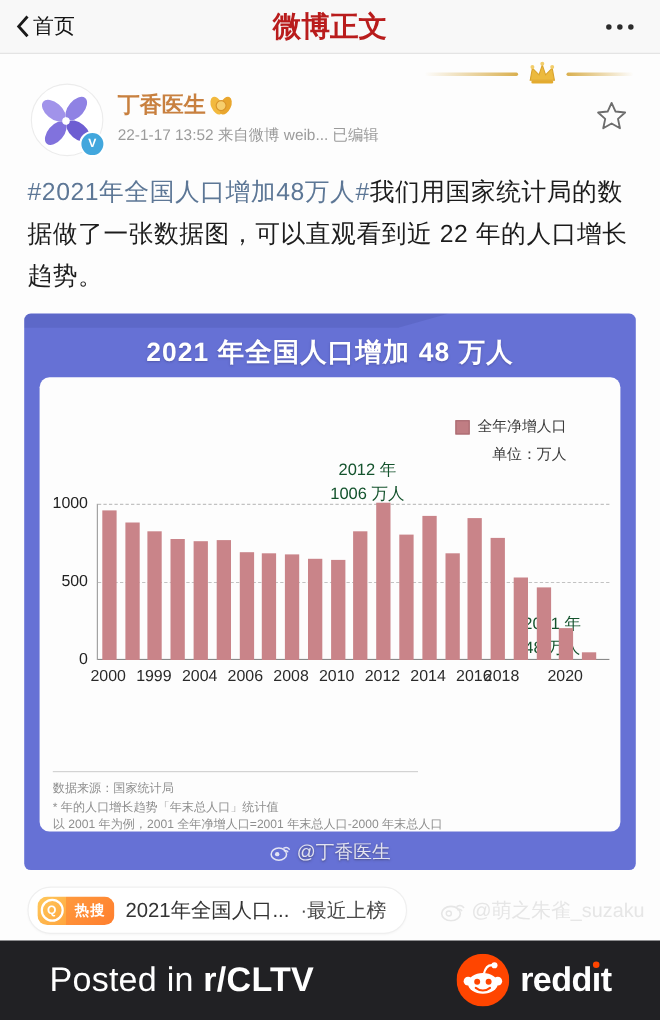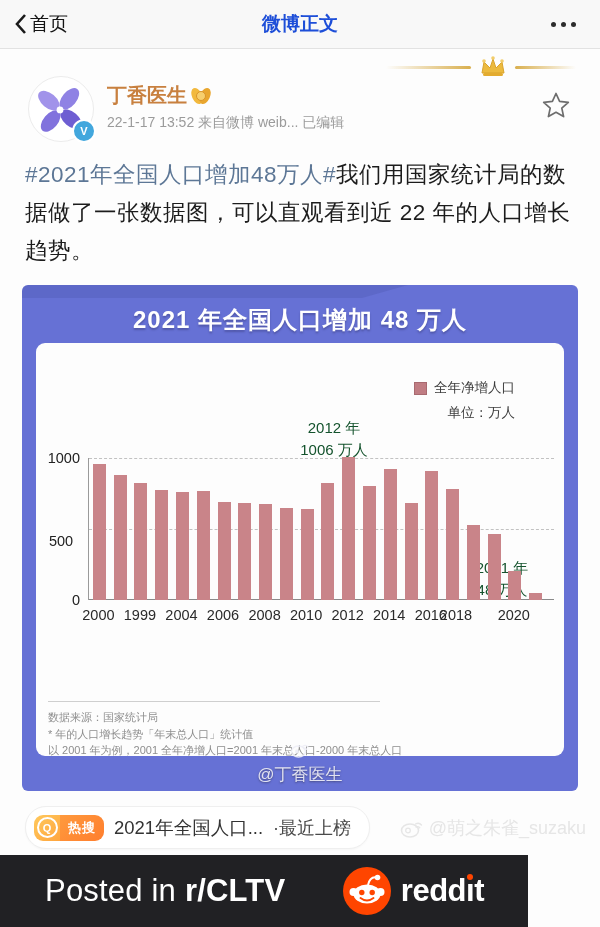--- a/index.html
+++ b/index.html
@@ -2,21 +2,21 @@
 <html><head>
 <meta charset="utf-8">
 <style>
   html,body{margin:0;padding:0;}
   body{width:600px;height:927px;overflow:hidden;background:#fff;font-family:"Liberation Sans",sans-serif;}
   .stage{position:relative;width:600px;height:927px;background:#fdfdfd;}
 
   
   .navbar{position:absolute;top:0;left:0;right:0;height:48px;background:#f8f8f8;border-bottom:1px solid #e2e2e2;display:flex;align-items:center;justify-content:center;z-index:5;}
   .nav-back{position:absolute;left:14px;display:flex;align-items:center;gap:3px;font-size:19px;color:#141414;cursor:pointer;}
-  .nav-title{font-size:19px;font-weight:bold;color:#1d4ed8;}
+  .nav-title{font-size:26px;font-weight:bold;color:#b91c1c;}
   .nav-dots{position:absolute;right:22px;display:flex;gap:5px;cursor:pointer;padding:8px 2px;}
   .nav-dots i{width:5px;height:5px;border-radius:50%;background:#2c2c2c;display:block;}
 
   
   .crown-decor{position:absolute;top:55px;right:24px;width:190px;display:flex;align-items:center;gap:7px;z-index:1;}
   .gold-line{height:3px;border-radius:2px;}
   .gold-line.l{flex:1.4;background:linear-gradient(90deg,rgba(224,184,92,0),#d9af4e);}
   .gold-line.r{flex:1;background:linear-gradient(90deg,#d9af4e,rgba(224,184,92,0));}
 
   
@@ -46,42 +46,42 @@
   .anno-2021{left:420px;top:214px;width:92px;}
 
   .plot{position:absolute;left:52px;top:115px;width:457px;height:142px;border-left:1px solid #9a9a9a;overflow:visible;}
   .grid{position:absolute;left:0;right:-8px;height:0;border-top:1px dashed #c2c2c2;}
   .grid.g1000{top:0;}
   .grid.g500{top:71px;}
   .baseline{position:absolute;left:0;right:-8px;bottom:0;border-bottom:1.5px solid #8a8a8a;}
   .bar{position:absolute;bottom:0;width:13px;background:#c98489;}
   .ylab{position:absolute;width:38px;text-align:right;font-size:14.5px;color:#222;}
   .ylab.y1000{left:6px;top:107px;}
-  .ylab.y500{left:6px;top:190px;text-align:center;}
+  .ylab.y500{left:6px;top:178px;}
   .ylab.y0{left:6px;top:249px;}
   .xlab{position:absolute;top:264px;width:50px;text-align:center;font-size:14.5px;color:#2a2a2a;}
 
   .chart-divider{position:absolute;left:12px;top:358px;width:332px;border-top:1px solid #cfcfcf;}
   .footnotes{position:absolute;left:12px;top:366px;font-size:11px;line-height:16.5px;color:#8e8e8e;}
 
-  .chart-wm{position:absolute;left:0;right:0;bottom:5px;text-align:left;font-size:17px;color:rgba(238,238,246,.92);text-shadow:0 1px 2px rgba(50,50,80,.65);display:flex;align-items:center;justify-content:center;gap:5px;flex-direction:column;}
+  .chart-wm{position:absolute;left:0;right:0;bottom:5px;text-align:left;font-size:17px;color:rgba(238,238,246,.92);text-shadow:0 1px 2px rgba(50,50,80,.65);display:flex;align-items:center;justify-content:center;gap:5px;}
 
   
   .pill{position:absolute;left:25px;top:806px;height:41px;border-radius:21px;border:1.5px solid #efefef;background:#fff;display:inline-flex;align-items:center;gap:10px;padding:0 18px 0 8px;cursor:pointer;box-shadow:0 1px 2px rgba(0,0,0,.03);}
   .hot-badge{display:flex;align-items:center;border-radius:9px;overflow:hidden;height:26px;}
   .hot-q{width:26px;height:26px;background:linear-gradient(135deg,#ffc95c,#ffa53e);display:flex;align-items:center;justify-content:center;}
   .hot-q b{width:17px;height:17px;border:2px solid #fff;border-radius:50%;color:#fff;font-size:11px;display:flex;align-items:center;justify-content:center;}
   .hot-label{background:linear-gradient(135deg,#ff9a3d,#ff7e2e);color:#fff;font-size:13px;font-weight:bold;height:26px;display:flex;align-items:center;padding:0 8px;letter-spacing:1px;}
   .pill-text{font-size:18.5px;color:#333;}
   .pill-suffix{font-size:18px;color:#4a4a4a;}
 
   .user-wm{position:absolute;right:14px;top:816px;display:flex;align-items:center;gap:5px;font-size:18px;color:#e6e6e6;}
 
   
-  .footer{position:absolute;left:0;top:855px;width:528px;height:72px;background:#212124;display:flex;align-items:center;}
+  .footer{position:absolute;left:0;top:855px;width:600px;height:72px;background:#212124;display:flex;align-items:center;}
   .posted{margin-left:45px;font-size:31px;color:#fff;letter-spacing:.2px;}
   .posted b{font-weight:bold;}
   .reddit-group{position:absolute;right:44px;display:flex;align-items:center;gap:10px;}
   .rword{font-size:31px;font-weight:bold;color:#fff;letter-spacing:-0.5px;display:flex;}
   .rword .idot{position:relative;}
   .rword .idot::after{content:"";position:absolute;left:1px;top:1px;width:6px;height:6px;border-radius:50%;background:#ff4500;}
 </style>
 </head>
 <body>
 

